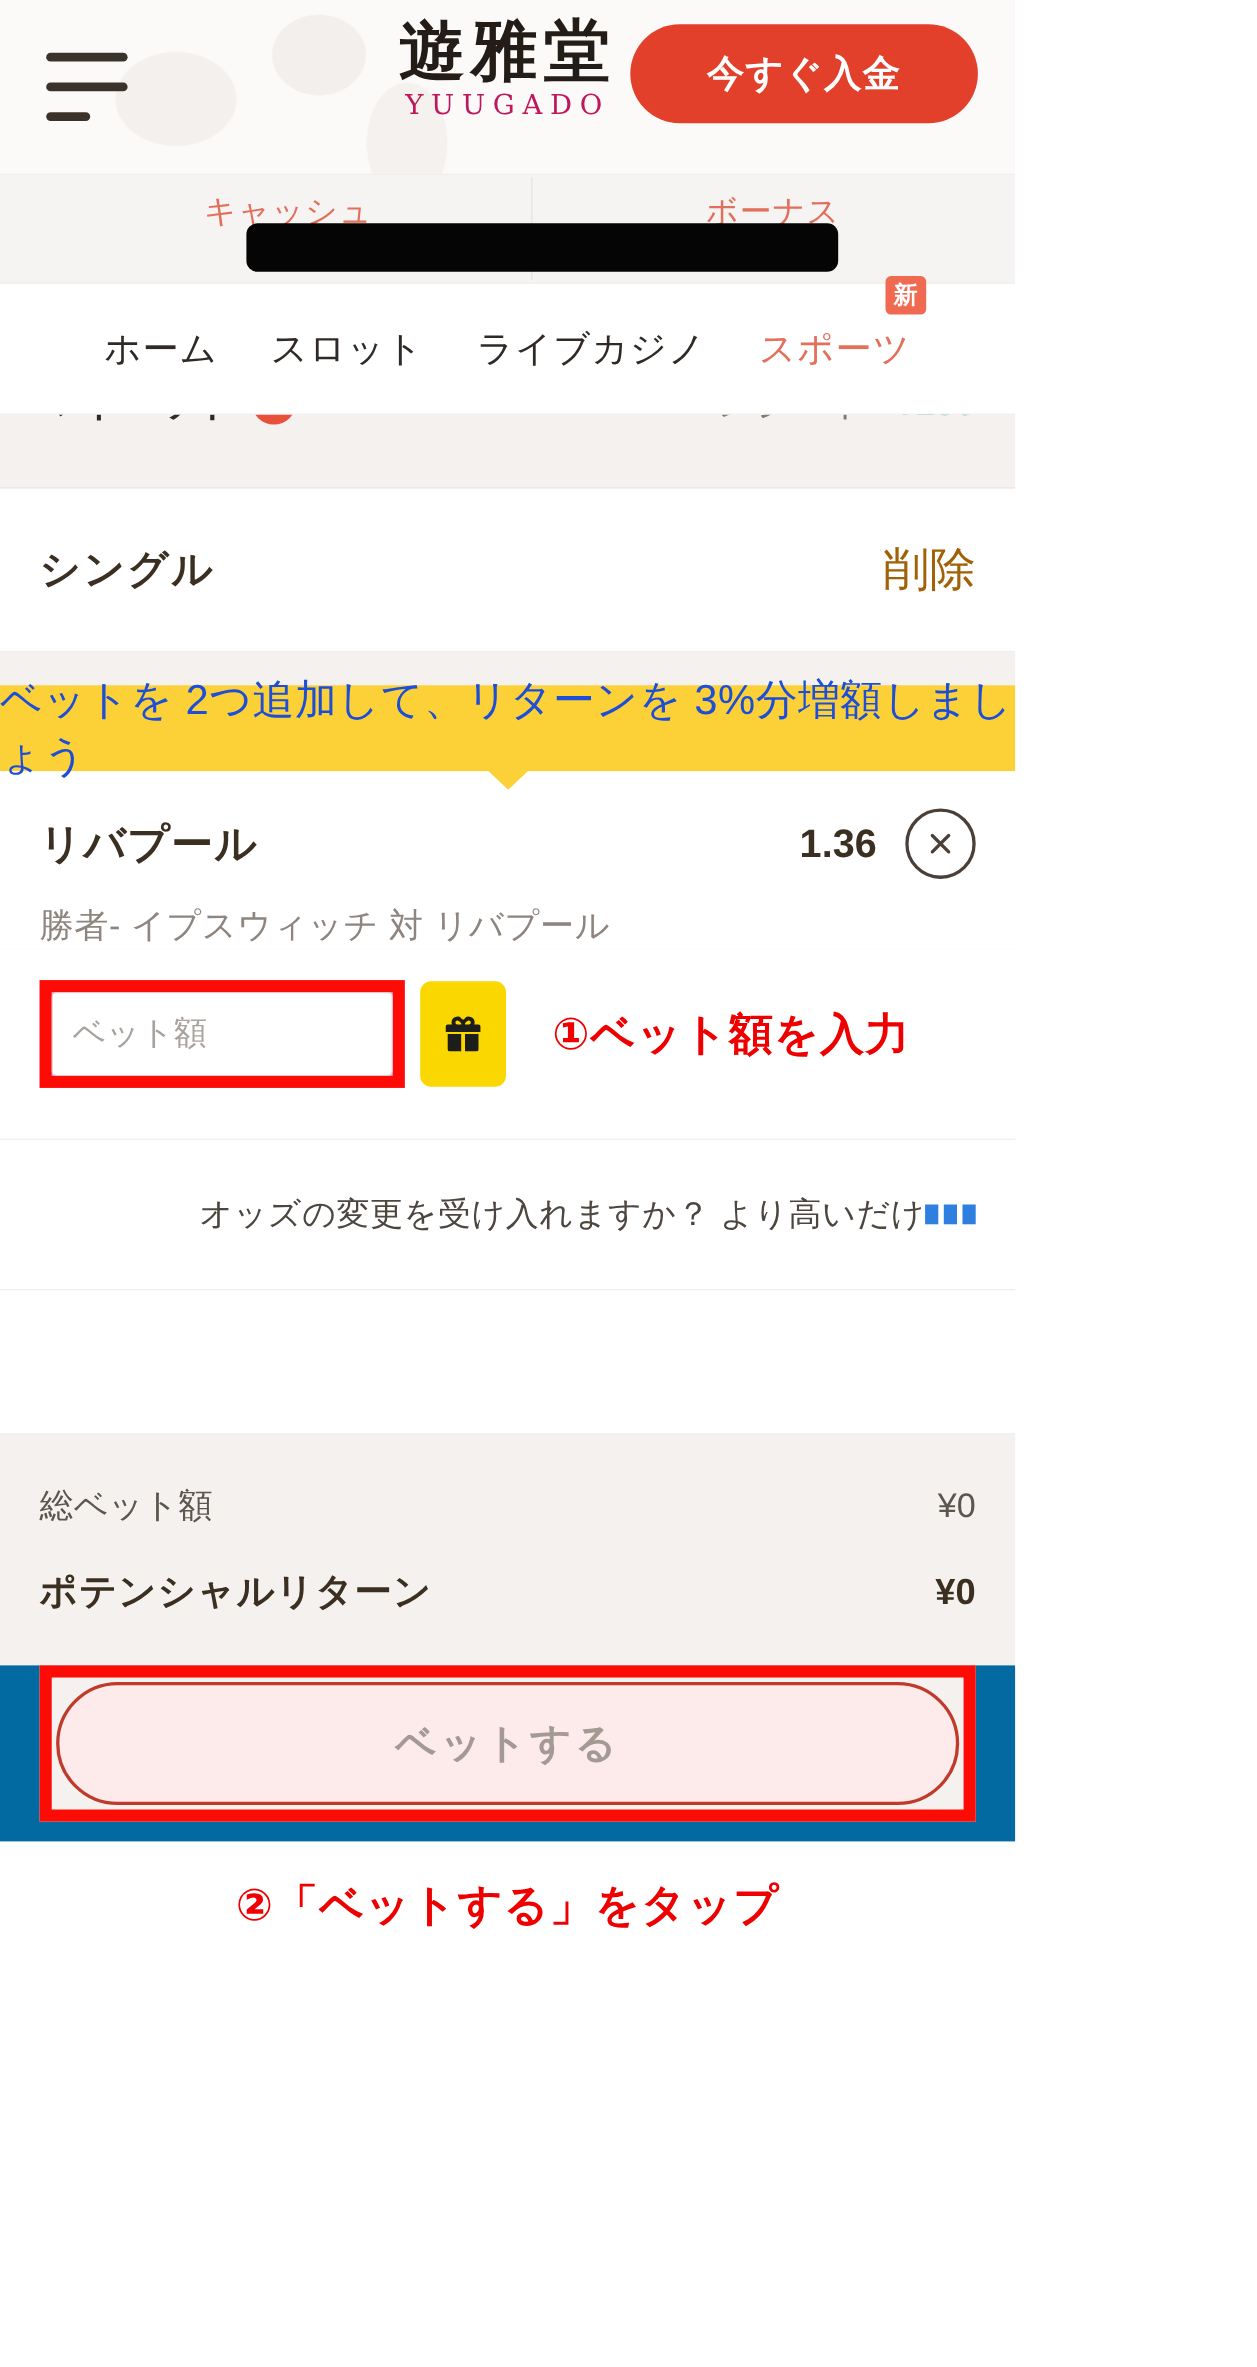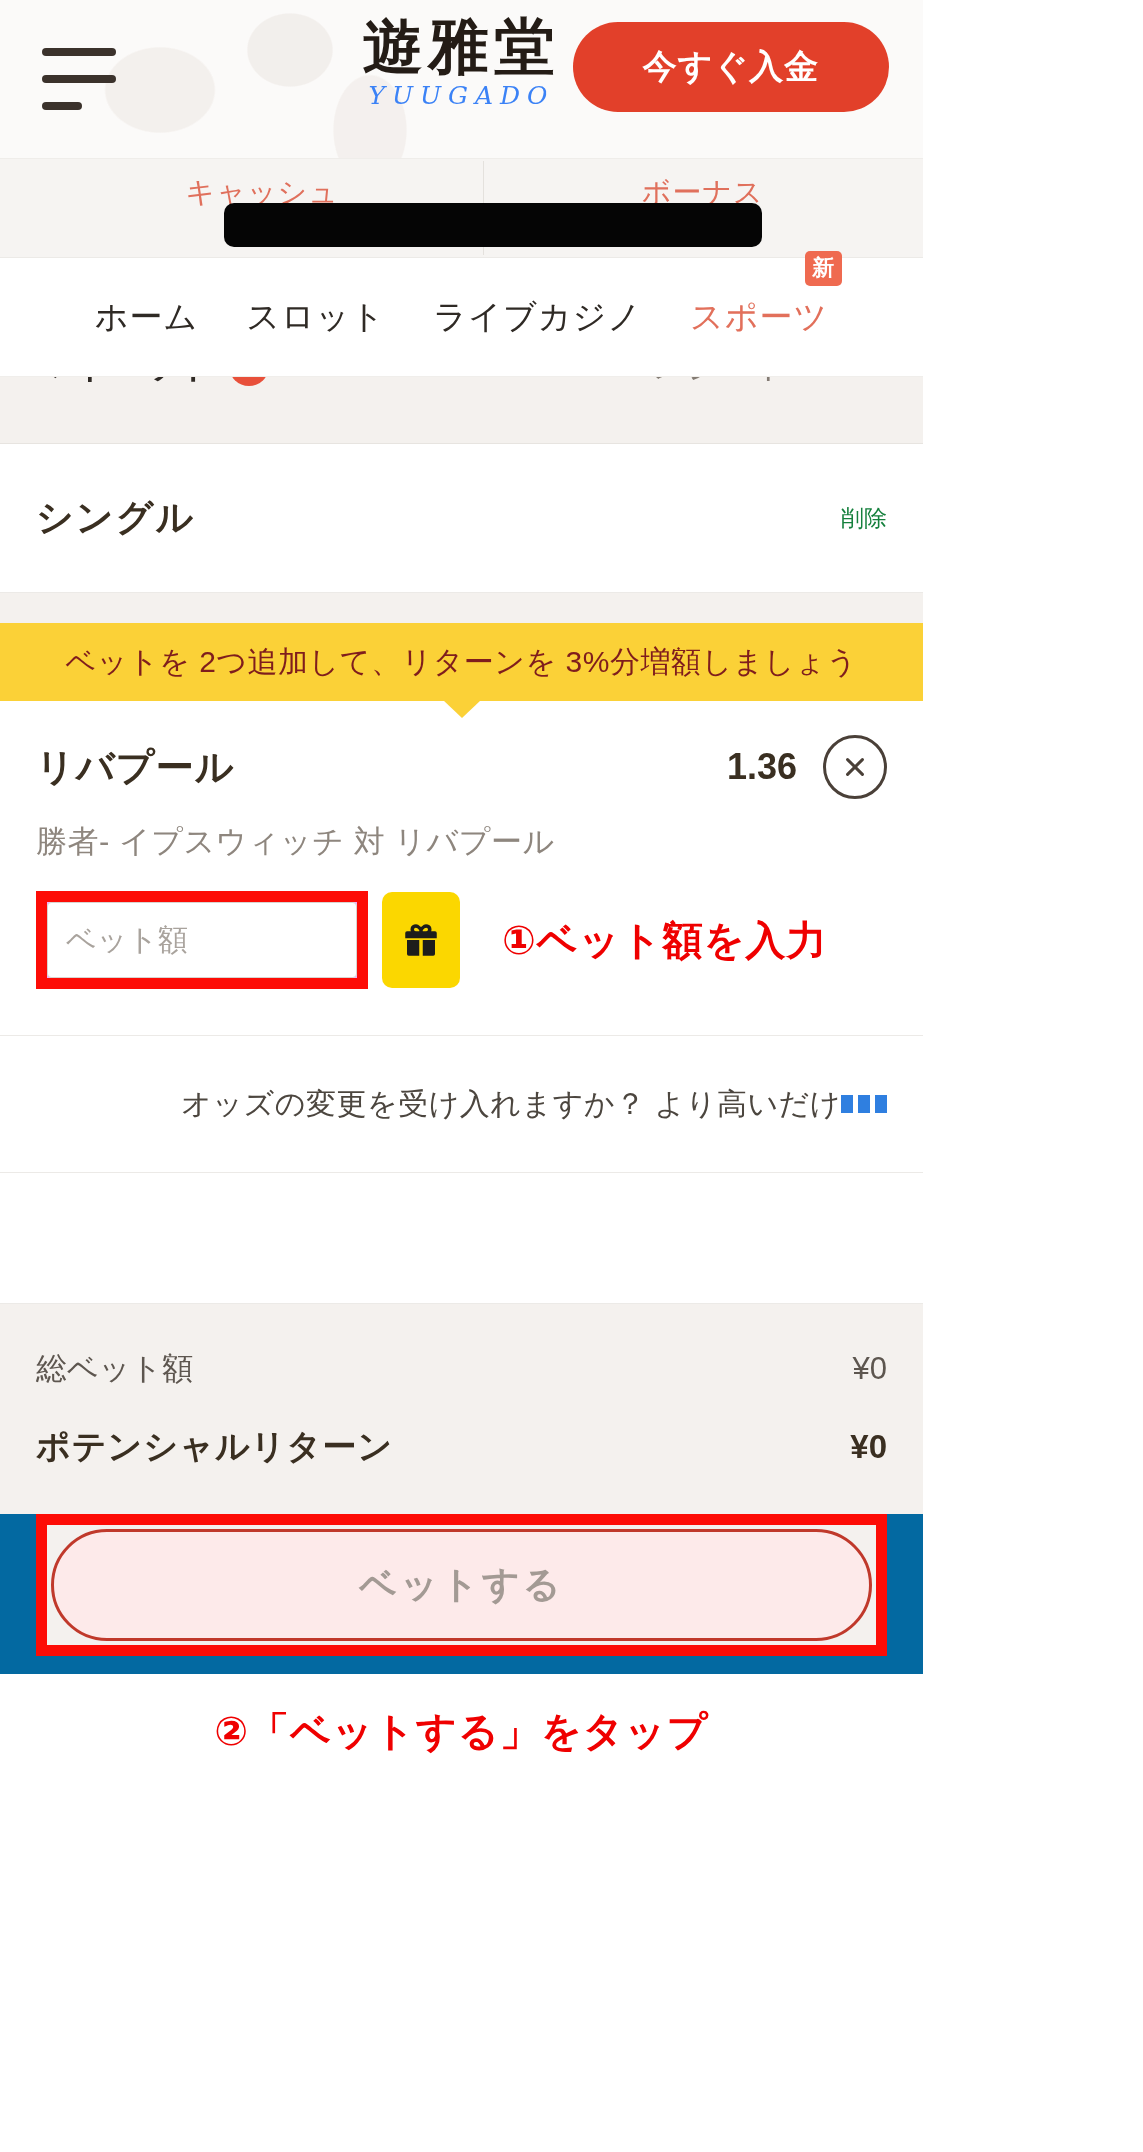--- a/index.html
+++ b/index.html
@@ -67,23 +67,22 @@
     font-size: 60px;
     line-height: 1.08;
     letter-spacing: 6px;
     color: #241c16;
     font-weight: 700;
   }
   .brand-en {
     font-family: "DejaVu Serif", "Liberation Serif", serif;
     font-size: 25px;
     letter-spacing: 7px;
-    color: #3b82f6;
+    color: #be185d;
     margin-top: 2px;
-    font-style: italic;
   }
   .deposit-btn {
     position: absolute;
     right: 34px; top: 22px;
     width: 316px; height: 90px;
     border: none;
     border-radius: 45px;
     background: #e2402a;
     color: #fff;
     font-size: 34px;
@@ -224,38 +223,38 @@
     padding: 0 36px;
     border-bottom: 1px solid #eceae7;
   }
   .single-title {
     font-size: 37px;
     font-weight: 700;
     color: #3a2f21;
     letter-spacing: 2px;
   }
   .delete-link {
-    font-size: 23px;
-    color: #15803d;
+    font-size: 42px;
+    color: #a16207;
     cursor: pointer;
   }
 
   .gap-strip { background: #f4f1ee; height: 30px; }
 
   .promo {
     position: relative;
     background: #fbd137;
     height: 78px;
     display: flex;
     align-items: center;
     justify-content: center;
   }
   .promo-text {
-    font-size: 30px;
-    color: #7f1d1d;
+    font-size: 38px;
+    color: #1d4ed8;
     letter-spacing: .5px;
   }
   .promo-arrow {
     position: absolute;
     left: 50%;
     transform: translateX(-50%);
     bottom: -17px;
     width: 0; height: 0;
     border-left: 19px solid transparent;
     border-right: 19px solid transparent;

